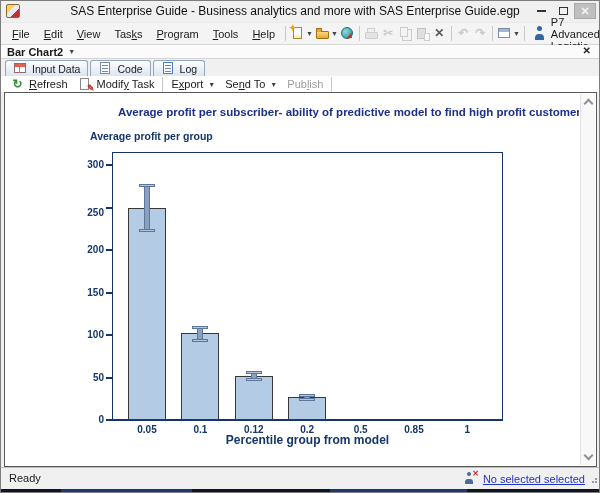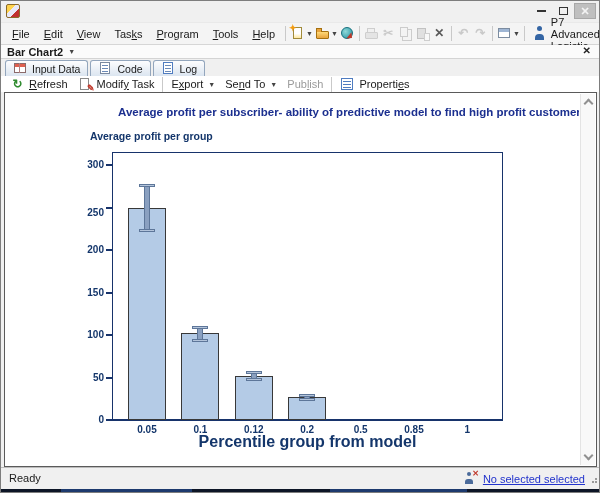--- a/index.html
+++ b/index.html
@@ -73,21 +73,21 @@
 
   
   .pane{position:absolute;left:3px;top:91px;width:593px;height:375px;background:#fff;border:1px solid #5a5a5a;}
   .scrollbar{position:absolute;top:1px;right:1px;bottom:1px;width:15px;background:#f8f8f8;border-left:1px solid #e3e3e3;}
   .chev{position:absolute;left:4px;width:7px;height:7px;border-left:2px solid #909090;border-top:2px solid #909090;}
   .chev.up{top:6px;transform:rotate(45deg);}
   .chev.down{bottom:6px;transform:rotate(225deg);}
   .chart-area{position:absolute;left:1px;top:1px;right:17px;bottom:1px;background:#fff;overflow:hidden;}
   .chart-title{position:absolute;left:112px;top:12px;width:440px;text-align:center;font-weight:bold;font-size:11.5px;white-space:nowrap;}
   .y-title{position:absolute;left:84px;top:36px;font-weight:bold;font-size:10.5px;}
-  .x-title{position:absolute;left:106px;top:339px;width:391px;text-align:center;font-weight:bold;font-size:16px;}
+  .x-title{position:absolute;left:106px;top:339px;width:391px;text-align:center;font-weight:bold;font-size:12px;}
   .plot-frame{position:absolute;left:106px;top:58px;width:391px;height:269px;border:1px solid #17336b;border-bottom-width:2px;background:#fff;}
   .ytick-label{position:absolute;left:58px;width:40px;text-align:right;font-weight:bold;font-size:10px;}
   .ytick-mark{position:absolute;left:100px;width:6px;height:2px;}
   .xtick-label{position:absolute;width:44px;text-align:center;font-weight:bold;font-size:10px;top:330px;}
   .bar{position:absolute;border:1.5px solid #383838;z-index:1;}
   .errline{position:absolute;width:6px;z-index:2;border:1px solid #5d7699;}
   .errcap{position:absolute;width:16px;height:3px;z-index:2;border:1px solid #5d7699;background:#b3c4db;}
 
   
   .statusbar{position:absolute;left:0;right:0;top:466px;height:24px;background:#f0f0f0;border-top:1px solid #bcbcbc;}
@@ -99,20 +99,21 @@
   .bottom-strip{position:absolute;left:0;right:0;bottom:0;height:3px;
     background:linear-gradient(90deg,#0d1526 0 10%,#1d3a6e 10% 32%,#0d1526 32% 55%,#1d3a6e 55% 78%,#0d1526 78%);}
 </style>
 </head>
 <body>
 
 <div class="window">
 
   <div class="titlebar">
     <span class="app-icon"></span>
+    <span class="title-text">SAS Enterprise Guide - Business analytics and more with SAS Enterprise Guide.egp</span>
     <span class="win-controls">
       <span class="wc wc-min">
           <i></i>
         </span>
       <span class="wc wc-max">
           <i></i>
         </span>
       <span class="wc wc-close">✕</span>
     </span>
   </div>
@@ -243,27 +244,20 @@
         <span class="dd-arrow">▼</span>
       </span>
       <span class="rt-item">
         <span>Se<u>n</u>d To</span>
         <span class="dd-arrow">▼</span>
       </span>
       <span class="rt-item disabled">
         <span>Pub<u>l</u>ish</span>
       </span>
       <span class="vsep"></span>
-      <span class="rt-item">
-        <span class="ticon ic-props">
-          <i></i>
-          <b></b>
-        </span>
-        <span>Properti<u>e</u>s</span>
-      </span>
     </div>
 
   <div class="pane">
     <div class="chart-area" id="chart-area">
       <div class="chart-title" style="color: rgb(27, 47, 143);">Average profit per subscriber- ability of predictive model to find high profit customers</div>
       <div class="y-title" style="color: rgb(20, 54, 107);">Average profit per group</div>
       <div class="plot-frame" style="border-color: rgb(23, 51, 107);"></div>
       <div class="x-title" style="color: rgb(20, 54, 107);">Percentile group from model</div>
     <div class="ytick-label" style="top: 320px; color: rgb(20, 54, 107);">0</div>
         <div class="ytick-mark" style="top: 325px; background: rgb(23, 51, 107);"></div>

